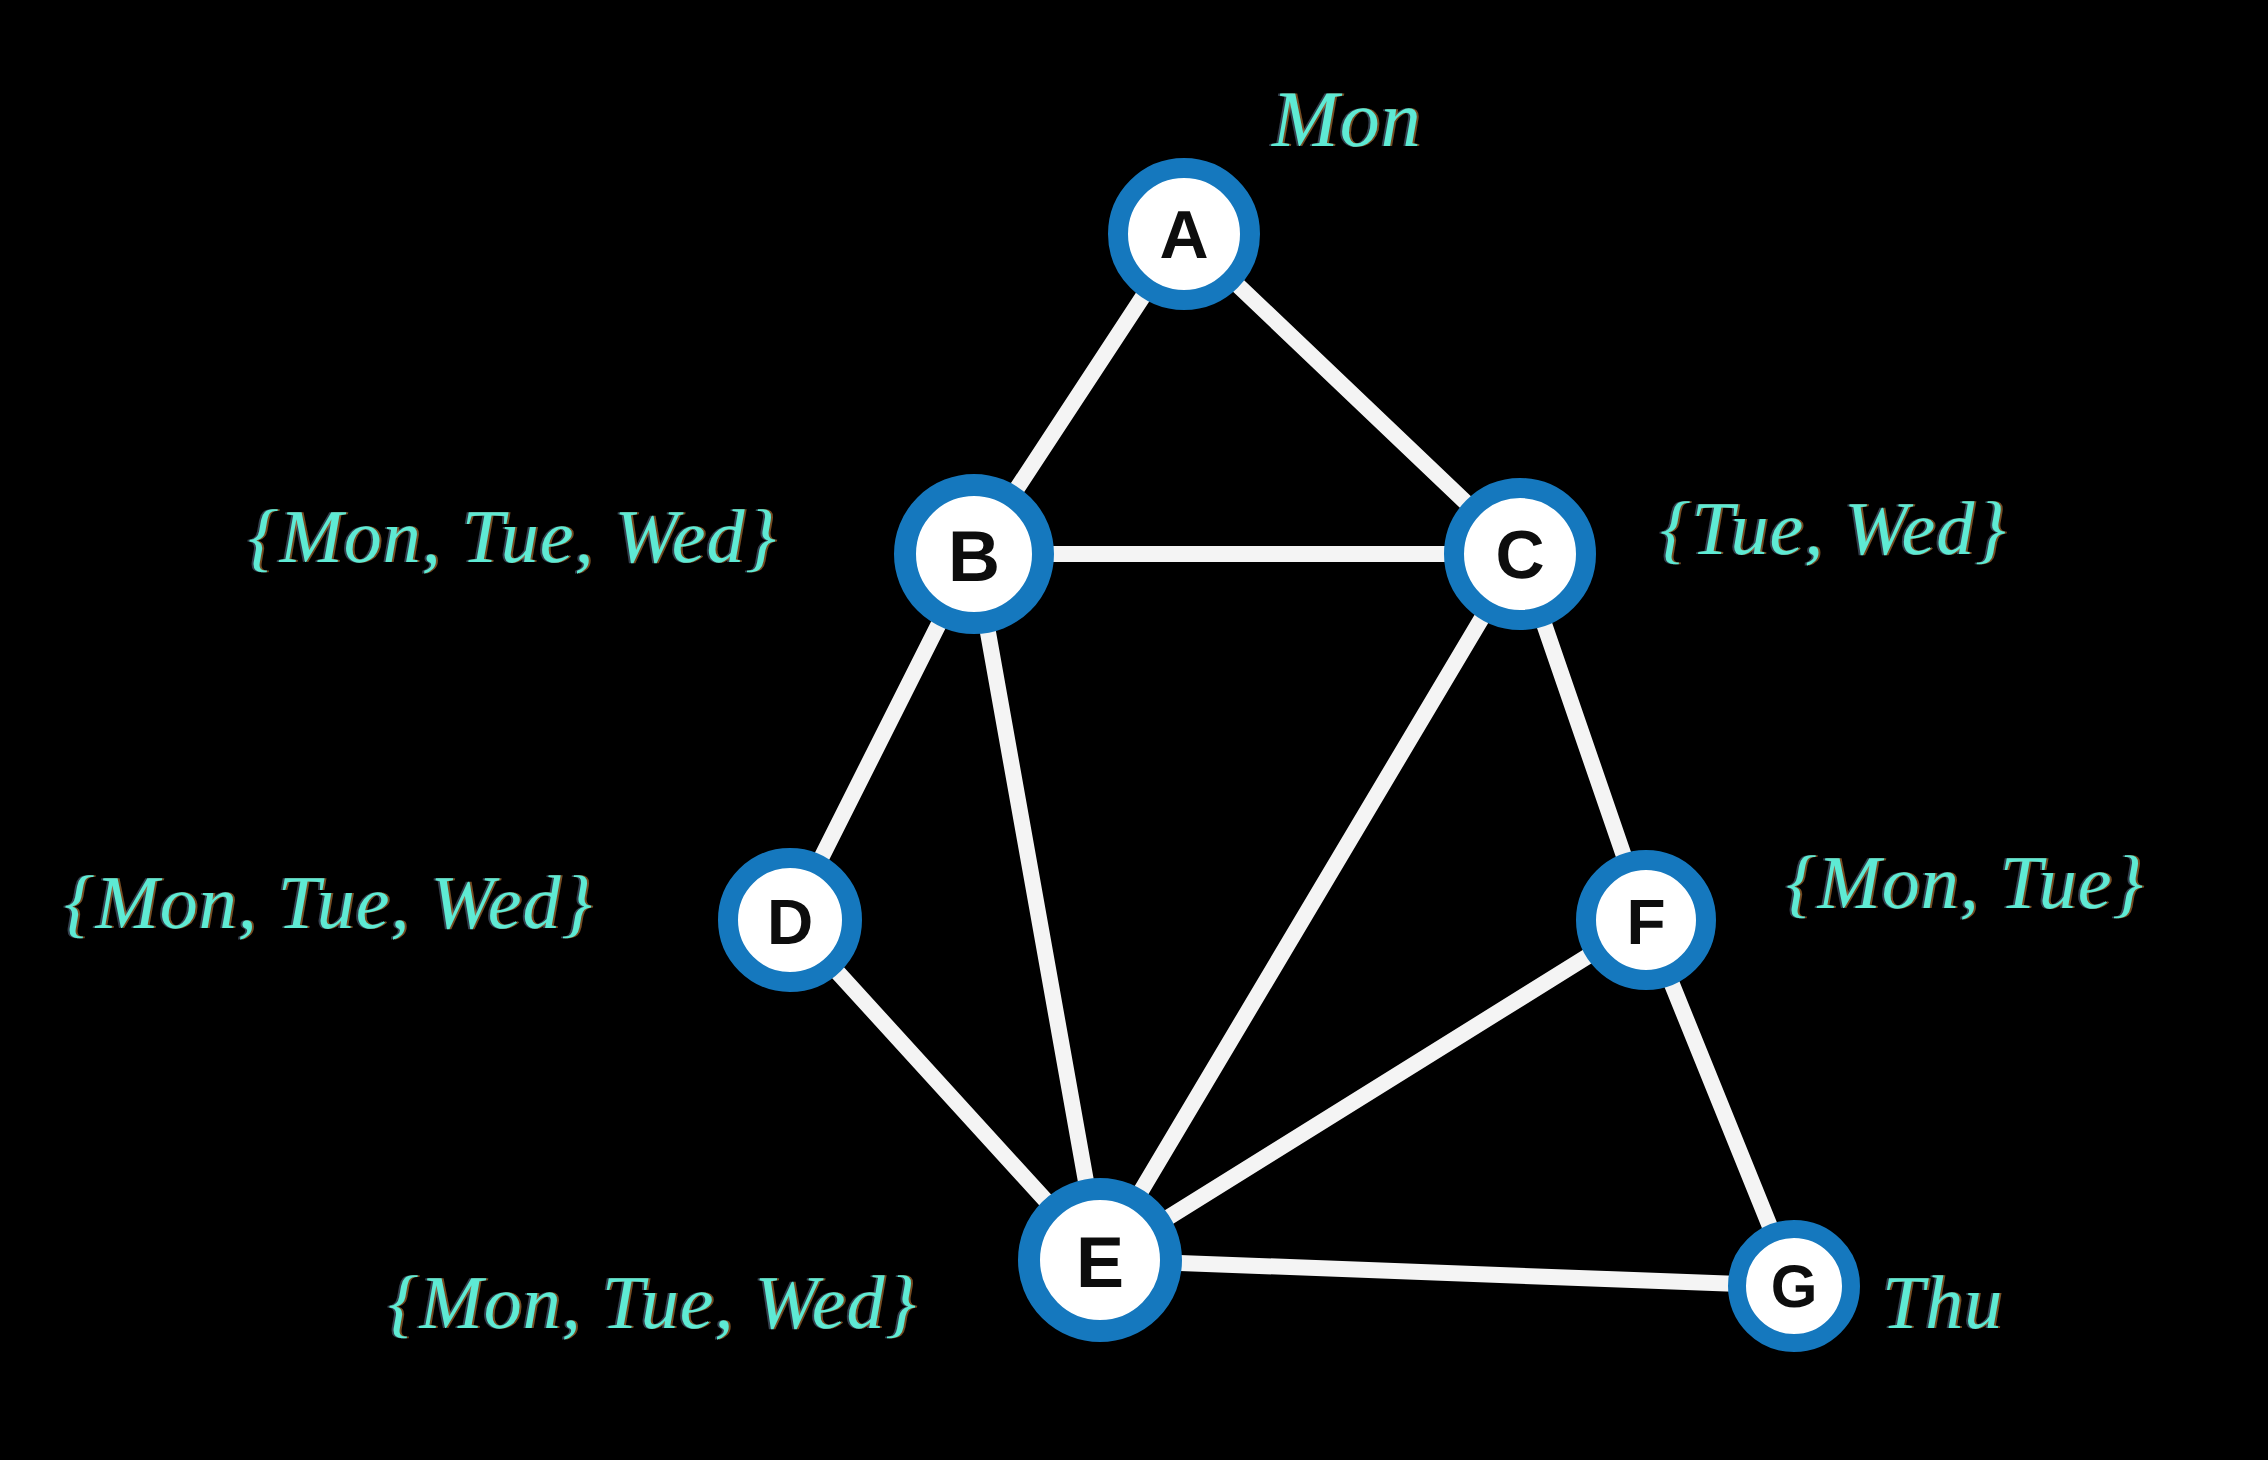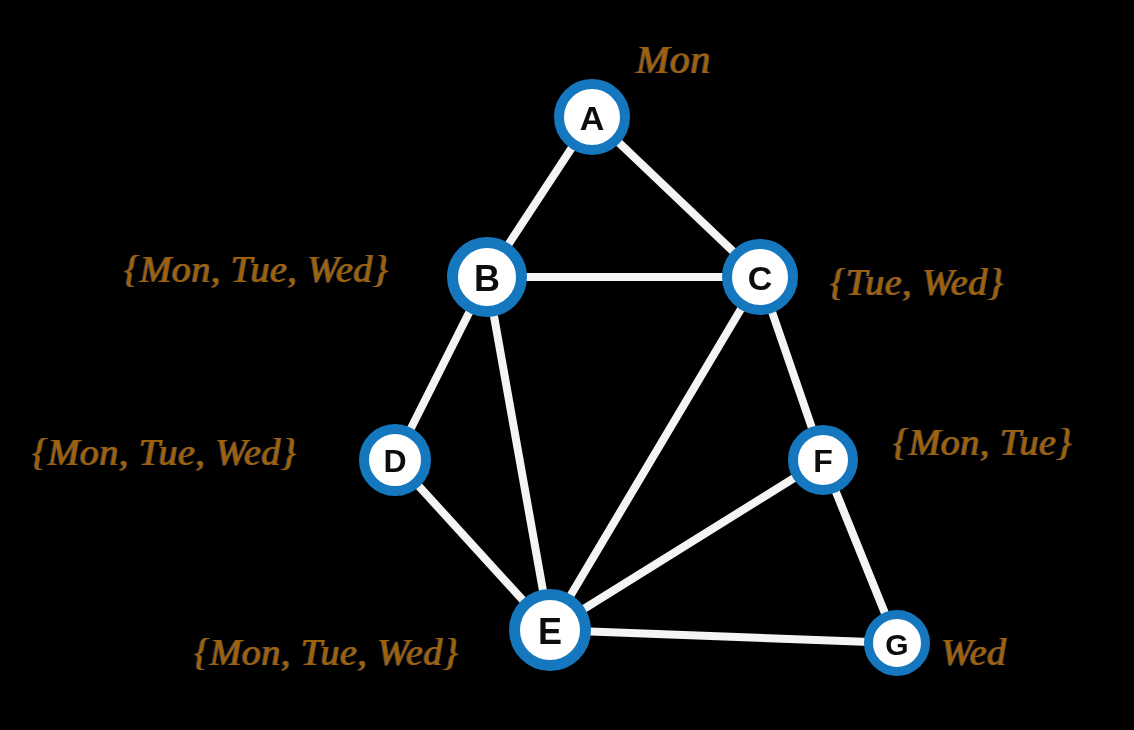--- a/index.html
+++ b/index.html
@@ -38,21 +38,21 @@
   }
   .node-letter {
     fill: #0d0d0d;
     font-family: "Liberation Sans", "DejaVu Sans", sans-serif;
     font-weight: bold;
     text-anchor: middle;
     dominant-baseline: central;
   }
   .domain-label {
     position: absolute;
-    color: #a16207;
+    color: #5eead4;
     font-family: "Liberation Serif", "DejaVu Serif", serif;
     font-style: italic;
     white-space: nowrap;
     text-shadow: 1px 0 0 rgba(214,137,60,0.55), -1px 0 0 rgba(150,180,220,0.35);
     letter-spacing: 0.5px;
   }
 </style>
 </head>
 <body>
 
@@ -98,19 +98,19 @@
         </g>
         <g>
           <circle cx="897" cy="643" r="28.5" class="node-ring" fill="#ffffff" stroke="#1578be" stroke-width="9"></circle>
           <text x="897" y="644" class="node-letter" fill="#0d0d0d" font-size="30">G</text>
         </g>
       </g>
   </svg>
   <div id="labels-layer">
       <div class="domain-label" style="left: 636px; top: 36px; font-size: 40px;">Mon</div>
       <div class="domain-label" style="left: 124px; top: 247px; font-size: 38px;">{Mon, Tue, Wed}</div>
-      <div class="domain-label" style="left: 830px; top: 260px; font-size: 38px; font-style: italic;">{Tue, Wed}</div>
+      <div class="domain-label" style="left: 830px; top: 243px; font-size: 38px; font-style: italic;">{Tue, Wed}</div>
       <div class="domain-label" style="left: 32px; top: 430px; font-size: 38px;">{Mon, Tue, Wed}</div>
       <div class="domain-label" style="left: 893px; top: 420px; font-size: 38px;">{Mon, Tue}</div>
       <div class="domain-label" style="left: 194px; top: 630px; font-size: 38px;">{Mon, Tue, Wed}</div>
-      <div class="domain-label" style="left: 941px; top: 630px; font-size: 38px;">Wed</div>
+      <div class="domain-label" style="left: 941px; top: 630px; font-size: 38px;">Thu</div>
     </div>
 </div>
 
 </body></html>

